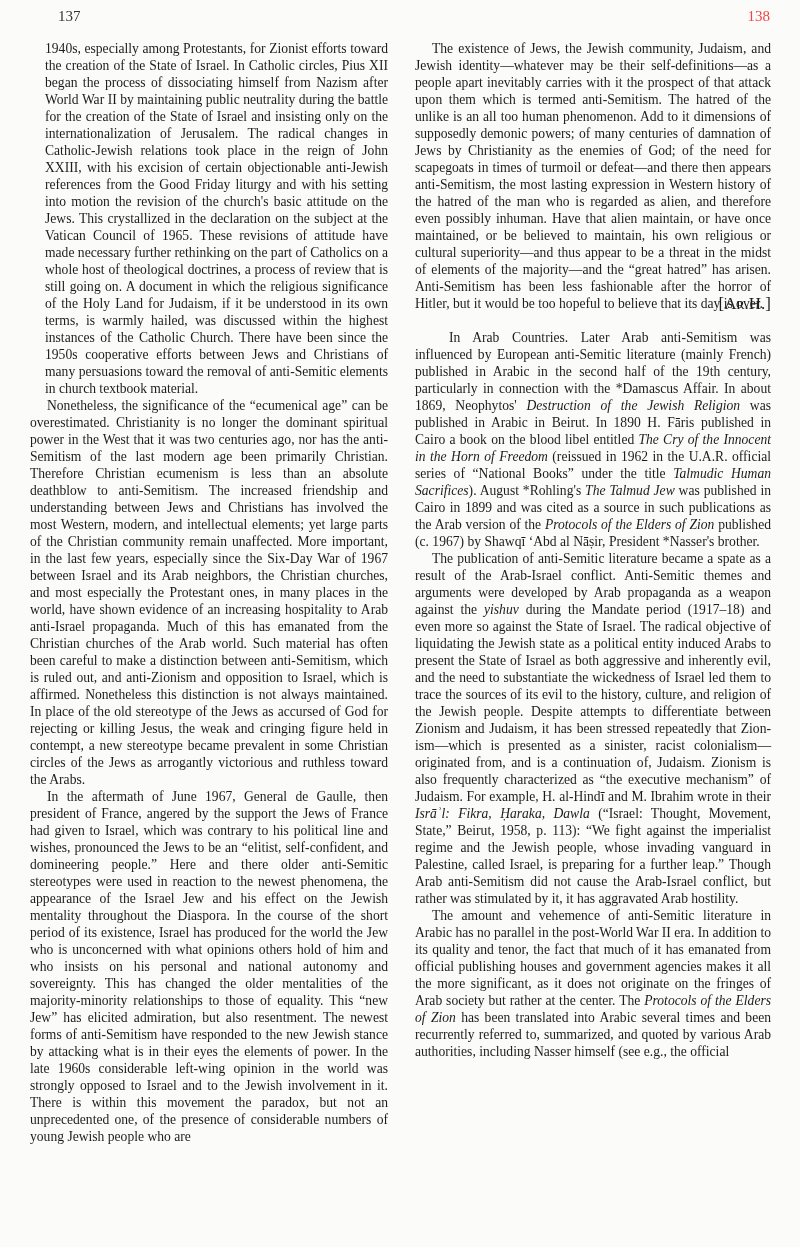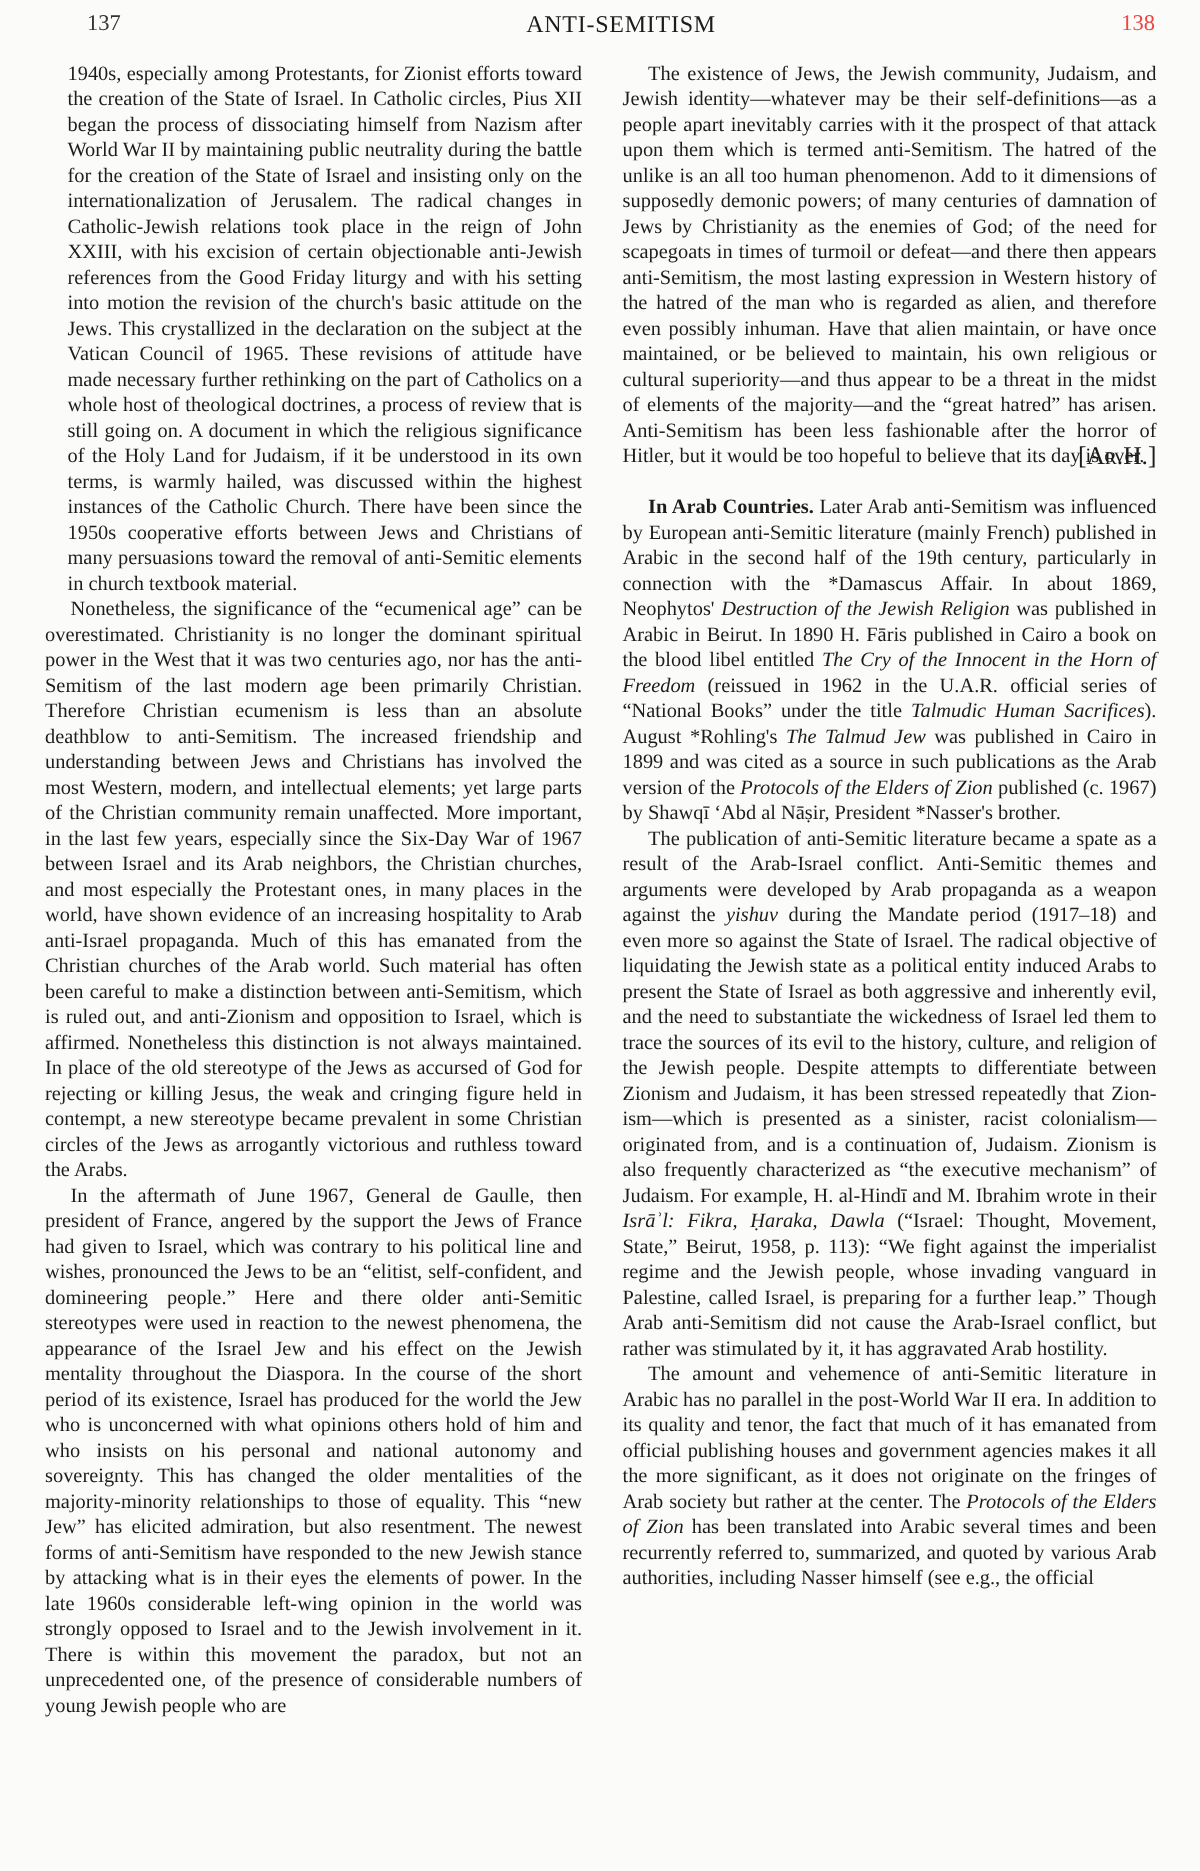--- a/index.html
+++ b/index.html
@@ -12,29 +12,28 @@
   .header .pl { position: absolute; left: 0; top: 0; color: #333; }
   .header .pr { position: absolute; right: 0; top: 0; color: #ef4444; }
   .header .title { position: absolute; left: 0; right: 0; text-align: center; top: 0; letter-spacing: 0.5px; font-size: 16px; }
   .col { position: absolute; top: 40px; font-size: 13.6px; line-height: 17px; text-align: justify; hyphens: manual; }
   .col.left { left: 30px; width: 358px; }
   .col.right { left: 415px; width: 356px; }
   p { margin: 0; text-indent: 17px; }
   p.noindent { text-indent: 0; margin-left: 15px; }
   p.section { margin-top: 17px; }
   .sig { display: block; text-align: right; font-variant: small-caps; margin-top: -17px; font-size: 17px; }
-  .head { font-weight: bold; }
+  .head { font-weight: normal; margin-left: 17px; }
   i { font-style: italic; }
 </style>
 </head>
 <body>
 
 <div class="header">
   <span class="pl">137</span>
-  <span class="title">ANTI-SEMITISM</span>
   <span class="pr">138</span>
 </div>
 
 <div class="col left">
   <p class="noindent">1940s, especially among Protestants, for Zionist efforts toward the creation of the State of Israel. In Catholic circles, Pius XII began the process of dissociating himself from Nazism after World War II by maintaining public neutrality during the battle for the creation of the State of Israel and insisting only on the internationalization of Jerusalem. The radical changes in Catholic-Jewish relations took place in the reign of John XXIII, with his excision of certain objectionable anti-Jewish references from the Good Friday liturgy and with his setting into motion the revision of the church's basic attitude on the Jews. This crystallized in the declaration on the subject at the Vatican Council of 1965. These revisions of attitude have made necessary further rethinking on the part of Catholics on a whole host of theological doctrines, a process of review that is still going on. A document in which the religious significance of the Holy Land for Judaism, if it be understood in its own terms, is warmly hailed, was discussed within the highest instances of the Catholic Church. There have been since the 1950s cooperative efforts between Jews and Christians of many persuasions toward the removal of anti-Semitic elements in church textbook material.</p>
   <p>Nonetheless, the significance of the “ecumenical age” can be overestimated. Christianity is no longer the dominant spiritual power in the West that it was two centuries ago, nor has the anti-Semitism of the last modern age been primarily Christian. Therefore Christian ecumen­ism is less than an absolute deathblow to anti-Semitism. The increased friendship and understanding between Jews and Christians has involved the most Western, modern, and intellectual elements; yet large parts of the Christian community remain unaffected. More important, in the last few years, especially since the Six-Day War of 1967 between Israel and its Arab neighbors, the Christian churches, and most especially the Protestant ones, in many places in the world, have shown evidence of an increasing hospitality to Arab anti-Israel propaganda. Much of this has emanated from the Christian churches of the Arab world. Such material has often been careful to make a distinction between anti-Semitism, which is ruled out, and anti-Zion­ism and opposition to Israel, which is affirmed. Nonetheless this distinction is not always maintained. In place of the old stereotype of the Jews as accursed of God for rejecting or killing Jesus, the weak and cringing figure held in contempt, a new stereotype became prevalent in some Christian circles of the Jews as arrogantly victorious and ruthless toward the Arabs.</p>
   <p>In the aftermath of June 1967, General de Gaulle, then president of France, angered by the support the Jews of France had given to Israel, which was contrary to his political line and wishes, pronounced the Jews to be an “elitist, self-confident, and domineering people.” Here and there older anti-Semitic stereotypes were used in reaction to the newest phenomena, the appearance of the Israel Jew and his effect on the Jewish mentality throughout the Diaspora. In the course of the short period of its existence, Israel has produced for the world the Jew who is unconcerned with what opinions others hold of him and who insists on his personal and national autonomy and sovereignty. This has changed the older mentalities of the majority-minority relationships to those of equality. This “new Jew” has elicited admiration, but also resentment. The newest forms of anti-Semitism have responded to the new Jewish stance by attacking what is in their eyes the elements of power. In the late 1960s considerable left-wing opinion in the world was strongly opposed to Israel and to the Jewish involvement in it. There is within this movement the paradox, but not an unprecedented one, of the presence of considerable numbers of young Jewish people who are</p>
 </div>
 
 <div class="col right">

